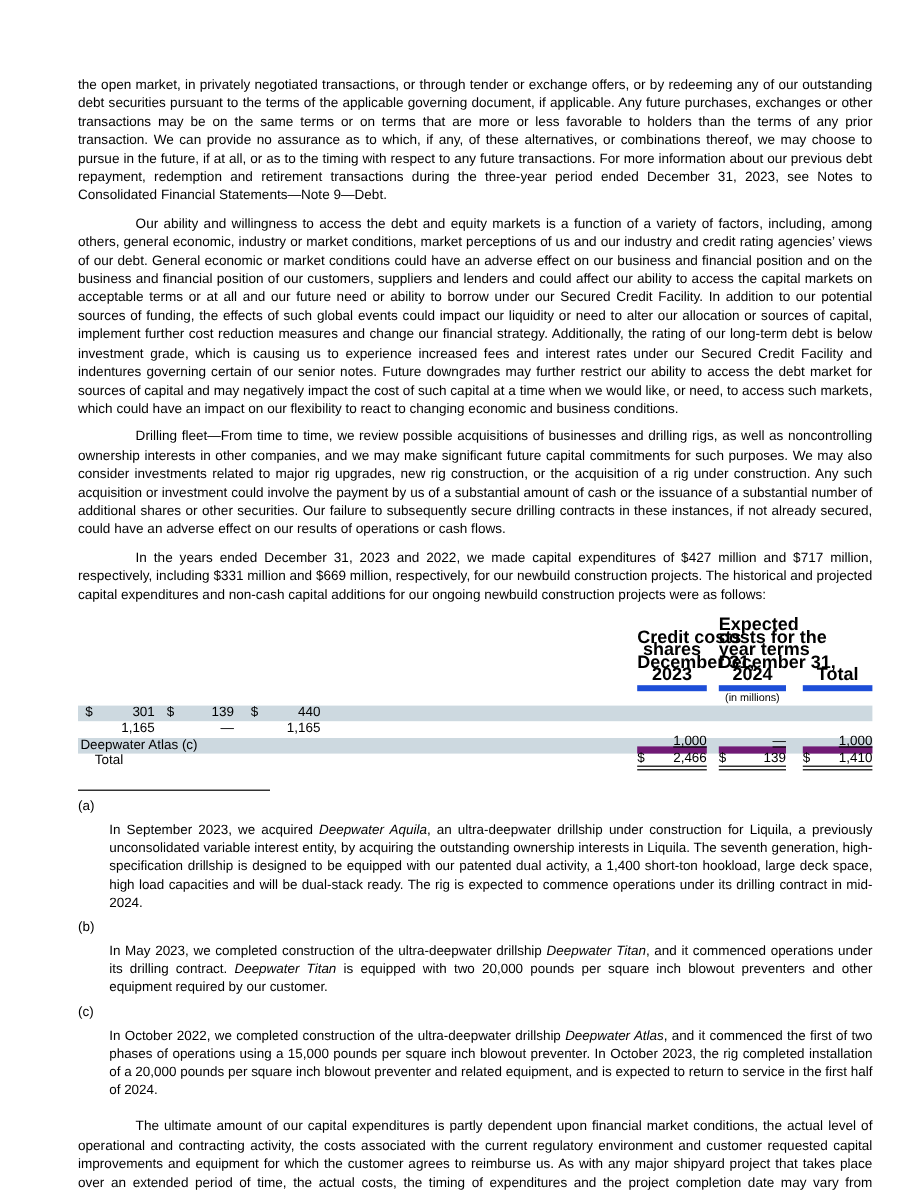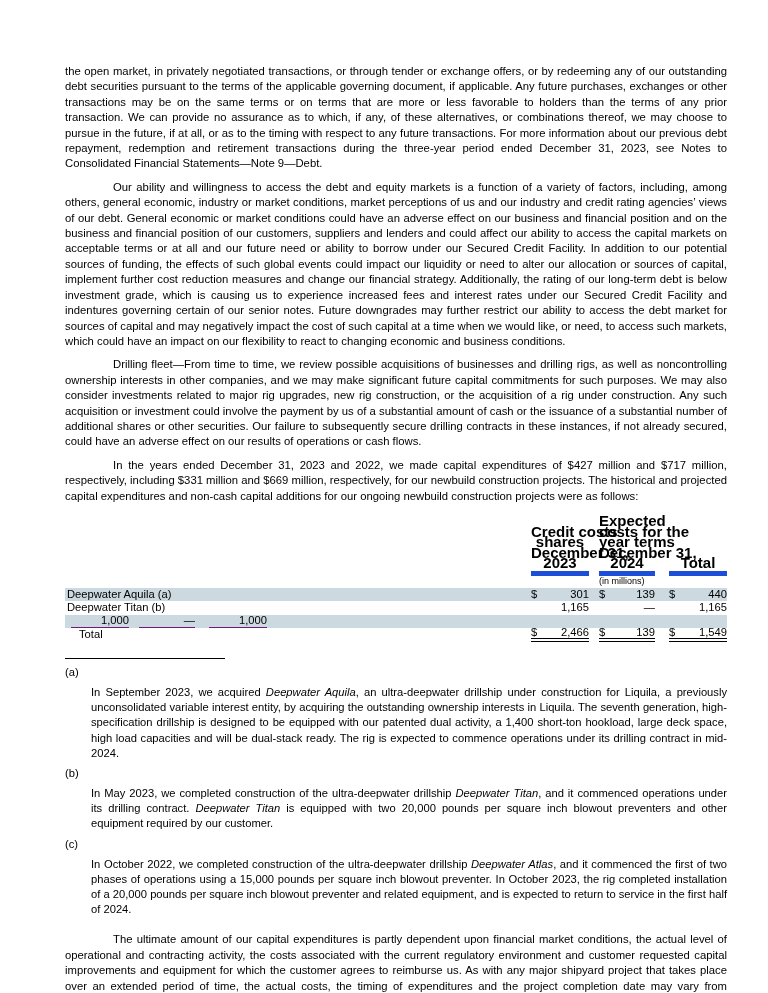--- a/index.html
+++ b/index.html
@@ -27,26 +27,26 @@
   .td-label { flex: 1; min-width: 0; padding-left: 2px; }
   .col { width: 58px; flex: none; }
   .c1 { margin-left: 6px; }
   .c2 { margin-left: 10px; width: 56px; }
   .c3 { margin-left: 14px; }
   .header-row { align-items: flex-end; }
   .th { font-weight: bold; font-size: 15px; line-height: 10.6px; text-align: center;
         padding-bottom: 2px; border-bottom: 5px solid #1d4ed8; }
   .th div { white-space: nowrap; }
   .units-row { height: 12px; align-items: center; }
-  .units { font-size: 9px; text-align: left; white-space: nowrap; }
+  .units { font-size: 9px; text-align: center; white-space: nowrap; }
   .data-row { height: 13.5px; align-items: center; }
   .shaded { background: #cdd9e0; }
   .val { display: flex; justify-content: space-between; align-items: center; height: 100%; }
   .val .num { text-align: center; }
-  .rule-below .val { border-bottom: 1px solid #701a75; box-sizing: border-box; }
+  .rule-below .val { border-bottom: 6px solid #701a75; box-sizing: border-box; text-decoration: underline; }
   .total-row .val { border-bottom: 4px double #000; box-sizing: border-box; }
   .total-row .td-label { padding-left: 14px; }
 
   
   .fn-sep { width: 160px; border-top: 1.5px solid #000; margin: 14px 0 6px 0; }
   .fn { display: flex; margin-bottom: 5px; font-size: 11.2px; line-height: 15.2px; }
   .fn-marker { width: 26px; flex: none; }
   .fn-text { flex: 1; text-align: justify; margin-top: 20px; }
   .after-fn { margin-top: 10px; }
 </style>
@@ -85,52 +85,51 @@
     </div>
 
     <div class="tr units-row">
       <div class="td-label"></div>
       <div class="col c1"></div>
       <div class="col c2 units">(in millions)</div>
       <div class="col c3"></div>
     </div>
 
     <div class="tr data-row shaded">
-      <div class="td-label">Deepwater Aquila (a)</div>
       <div class="col c1 val">
           <span class="sign">$</span>
           <span class="num">301</span>
         </div>
       <div class="col c2 val">
           <span class="sign">$</span>
           <span class="num">139</span>
         </div>
       <div class="col c3 val">
           <span class="sign">$</span>
           <span class="num">440</span>
         </div>
     </div>
 
     <div class="tr data-row">
-      <div class="td-label">Deepwater Titan (b)</div>
       <div class="col c1 val">
           <span class="sign"></span>
           <span class="num">1,165</span>
         </div>
       <div class="col c2 val">
           <span class="sign"></span>
           <span class="num">—</span>
         </div>
       <div class="col c3 val">
           <span class="sign"></span>
           <span class="num">1,165</span>
         </div>
     </div>
 
     <div class="tr data-row shaded rule-below">
+      <div class="td-label">Deepwater Atlas (c)</div>
       <div class="col c1 val">
           <span class="sign"></span>
           <span class="num">1,000</span>
         </div>
       <div class="col c2 val">
           <span class="sign"></span>
           <span class="num">—</span>
         </div>
       <div class="col c3 val">
           <span class="sign"></span>
@@ -143,21 +142,21 @@
       <div class="col c1 val">
           <span class="sign">$</span>
           <span class="num">2,466</span>
         </div>
       <div class="col c2 val">
           <span class="sign">$</span>
           <span class="num">139</span>
         </div>
       <div class="col c3 val">
           <span class="sign">$</span>
-          <span class="num">1,549</span>
+          <span class="num">1,410</span>
         </div>
     </div>
   </div>
 
   <div class="fn-sep"></div>
 
   <div class="fn">
     <div class="fn-marker">(a)</div>
     <div class="fn-text"><span>In September 2023, we acquired </span><span class="i">Deepwater Aquila</span><span>, an ultra-deepwater drillship under construction for Liquila, a previously unconsolidated variable interest entity, by acquiring the outstanding ownership interests in Liquila. The seventh generation, high-specification drillship is designed to be equipped with our patented dual activity, a 1,400 short-ton hookload, large deck space, high load capacities and will be dual-stack ready. The rig is expected to commence operations under its drilling contract in mid-2024.</span></div>
   </div>

